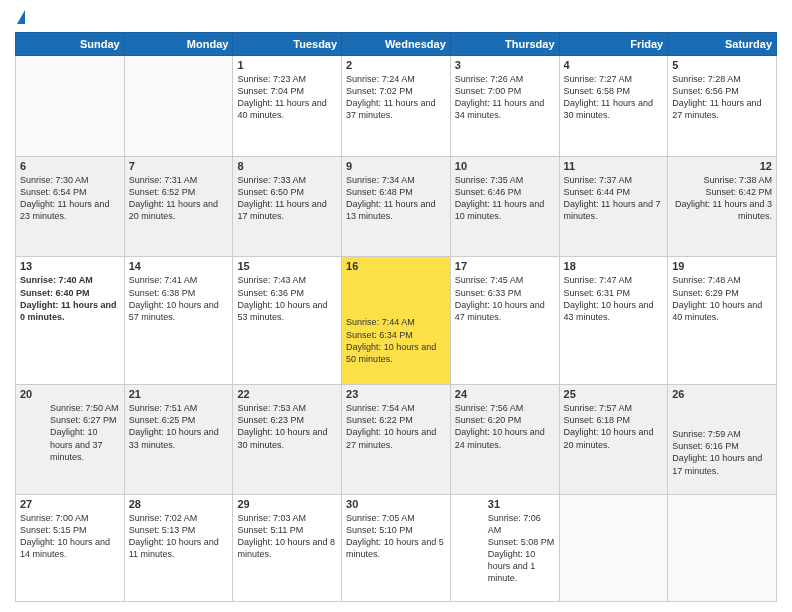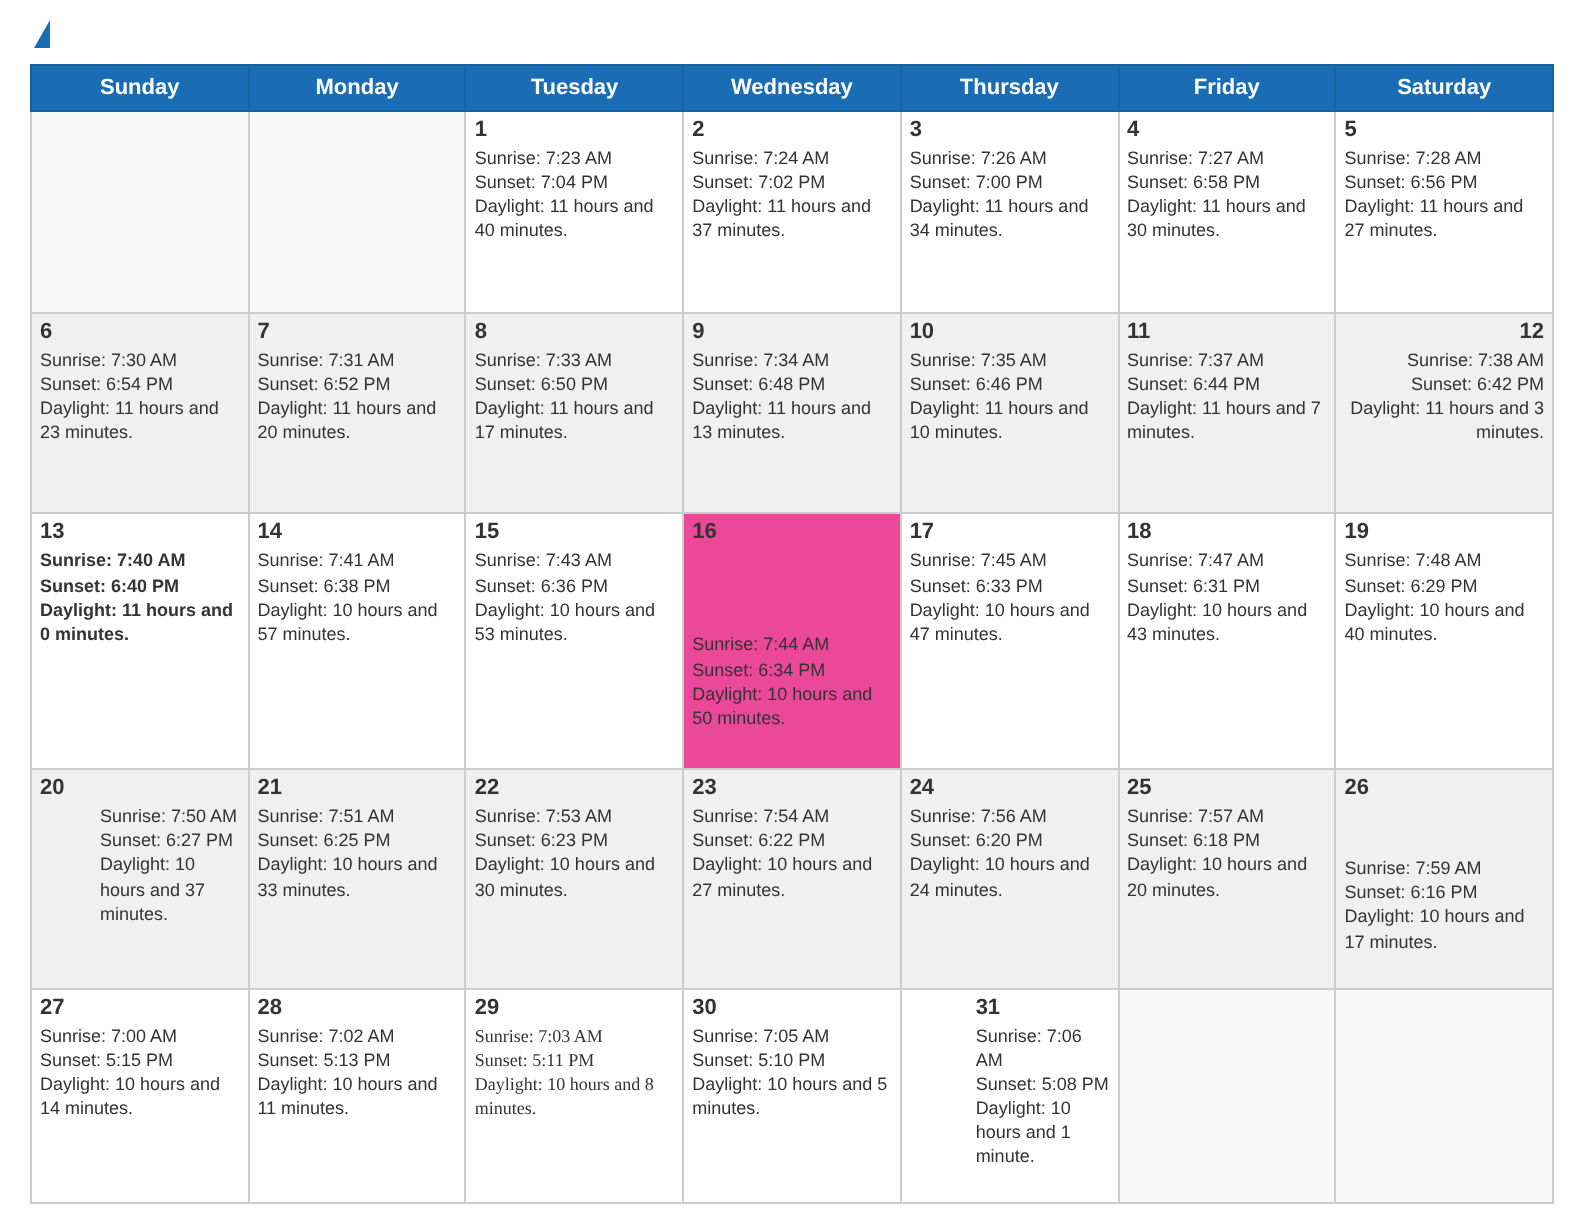--- a/index.html
+++ b/index.html
@@ -68,21 +68,21 @@
       border-collapse: collapse;
       width: 100%;
       table-layout: fixed;
     }
     .calendar th {
       background: #1a6db5;
       color: #fff;
       font-size: 11px;
       font-weight: bold;
       padding: 5px 4px;
-      text-align: center;
+      text-align: right;
       border: 1px solid #1560a0;
     }
     .calendar td {
       border: 1px solid #ccc;
       vertical-align: top;
       padding: 3px 4px;
       font-size: 9px;
       color: #333;
       height: 88px;
       background: #fff;
@@ -229,21 +229,21 @@
             <div class="day-info" style="white-space: pre-line;">Sunrise: 7:41 AM
 Sunset: 6:38 PM
 Daylight: 10 hours and 57 minutes.</div>
           </td>
           <td style="background: rgb(255, 255, 255);">
             <span class="day-num">15</span>
             <div class="day-info" style="white-space: pre-line;">Sunrise: 7:43 AM
 Sunset: 6:36 PM
 Daylight: 10 hours and 53 minutes.</div>
           </td>
-          <td style="background: #ec4899;">
+          <td style="background: #fde047;">
             <span class="day-num">16</span>
             <div class="day-info" style="white-space: pre-line; margin-top: 44px;">Sunrise: 7:44 AM
 Sunset: 6:34 PM
 Daylight: 10 hours and 50 minutes.</div>
           </td>
           <td style="background: rgb(255, 255, 255);">
             <span class="day-num">17</span>
             <div class="day-info" style="white-space: pre-line;">Sunrise: 7:45 AM
 Sunset: 6:33 PM
 Daylight: 10 hours and 47 minutes.</div>
@@ -313,21 +313,21 @@
 Daylight: 10 hours and 14 minutes.</div>
           </td>
           <td style="background: rgb(255, 255, 255);">
             <span class="day-num">28</span>
             <div class="day-info" style="white-space: pre-line;">Sunrise: 7:02 AM
 Sunset: 5:13 PM
 Daylight: 10 hours and 11 minutes.</div>
           </td>
           <td style="background: rgb(255, 255, 255);">
             <span class="day-num">29</span>
-            <div class="day-info" style="white-space: pre-line; font-family: Liberation Serif, serif;">Sunrise: 7:03 AM
+            <div class="day-info" style="white-space: pre-line;">Sunrise: 7:03 AM
 Sunset: 5:11 PM
 Daylight: 10 hours and 8 minutes.</div>
           </td>
           <td style="background: rgb(255, 255, 255);">
             <span class="day-num">30</span>
             <div class="day-info" style="white-space: pre-line;">Sunrise: 7:05 AM
 Sunset: 5:10 PM
 Daylight: 10 hours and 5 minutes.</div>
           </td>
           <td style="background: rgb(255, 255, 255); padding-left: 37px;">

